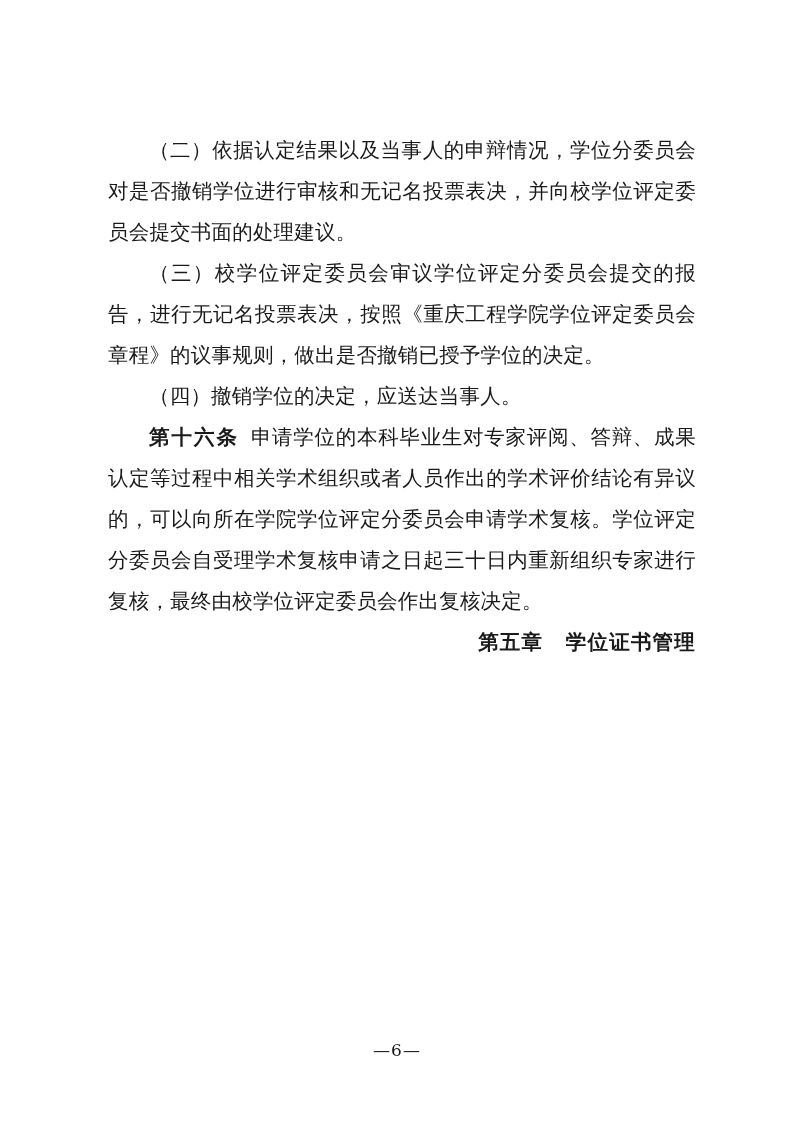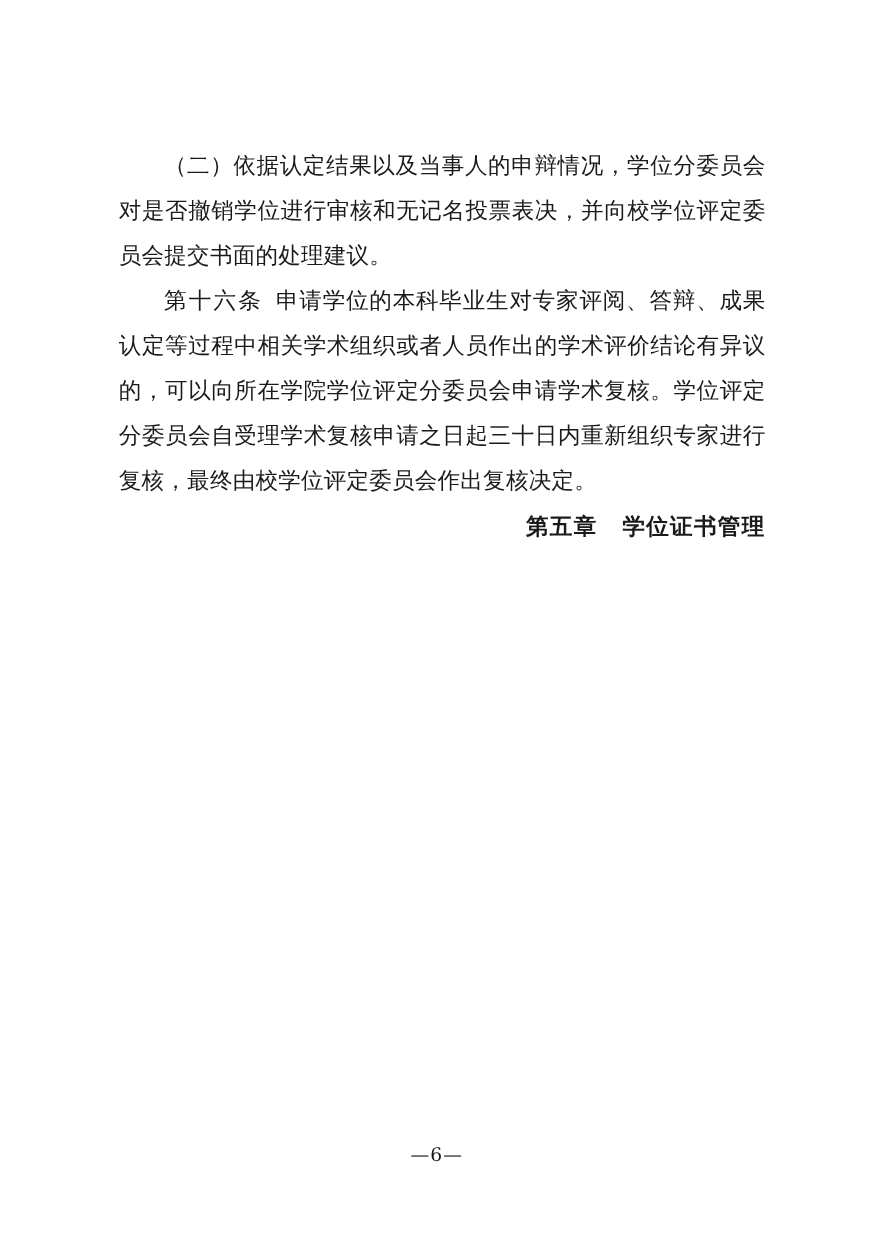--- a/index.html
+++ b/index.html
@@ -32,21 +32,21 @@
   }
   p {
     margin: 0;
     padding: 0;
   }
   .para {
     text-indent: 2em;
     margin-bottom: 0px;
   }
   .lead {
-    font-weight: normal;
+    font-weight: bold;
     letter-spacing: 1.5px;
   }
   .lead-gap {
     display: inline-block;
     width: 0.55em;
   }
   .chapter-heading {
     text-align: right;
     font-weight: bold;
     font-size: 20.5px;
@@ -76,21 +76,27 @@
 </head>
 <body>
 
 <div class="page">
   <div class="doc-body">
 
     <p class="para">
       <span>（二）依据认定结果以及当事人的申辩情况，学位分委员会对是否撤销学位进行审核和无记名投票表决，并向校学位评定委员会提交书面的处理建议。</span>
     </p>
 
+    <p class="para">
+      <span>（三）校学位评定委员会审议学位评定分委员会提交的报告，进行无记名投票表决，按照《重庆工程学院学位评定委员会章程》的议事规则，做出是否撤销已授予学位的决定。</span>
+    </p>
 
+    <p class="para">
+      <span>（四）撤销学位的决定，应送达当事人。</span>
+    </p>
 
     <p class="para">
       <span class="lead">第十六条</span><span class="lead-gap"></span><span>申请学位的本科毕业生对专家评阅、答辩、成果认定等过程中相关学术组织或者人员作出的学术评价结论有异议的，可以向所在学院学位评定分委员会申请学术复核。学位评定分委员会自受理学术复核申请之日起三十日内重新组织专家进行复核，最终由校学位评定委员会作出复核决定。</span>
     </p>
 
 
     <p class="chapter-heading">
       <span>第五章</span><span class="chapter-sep"></span><span>学位证书管理</span>
     </p>
 

